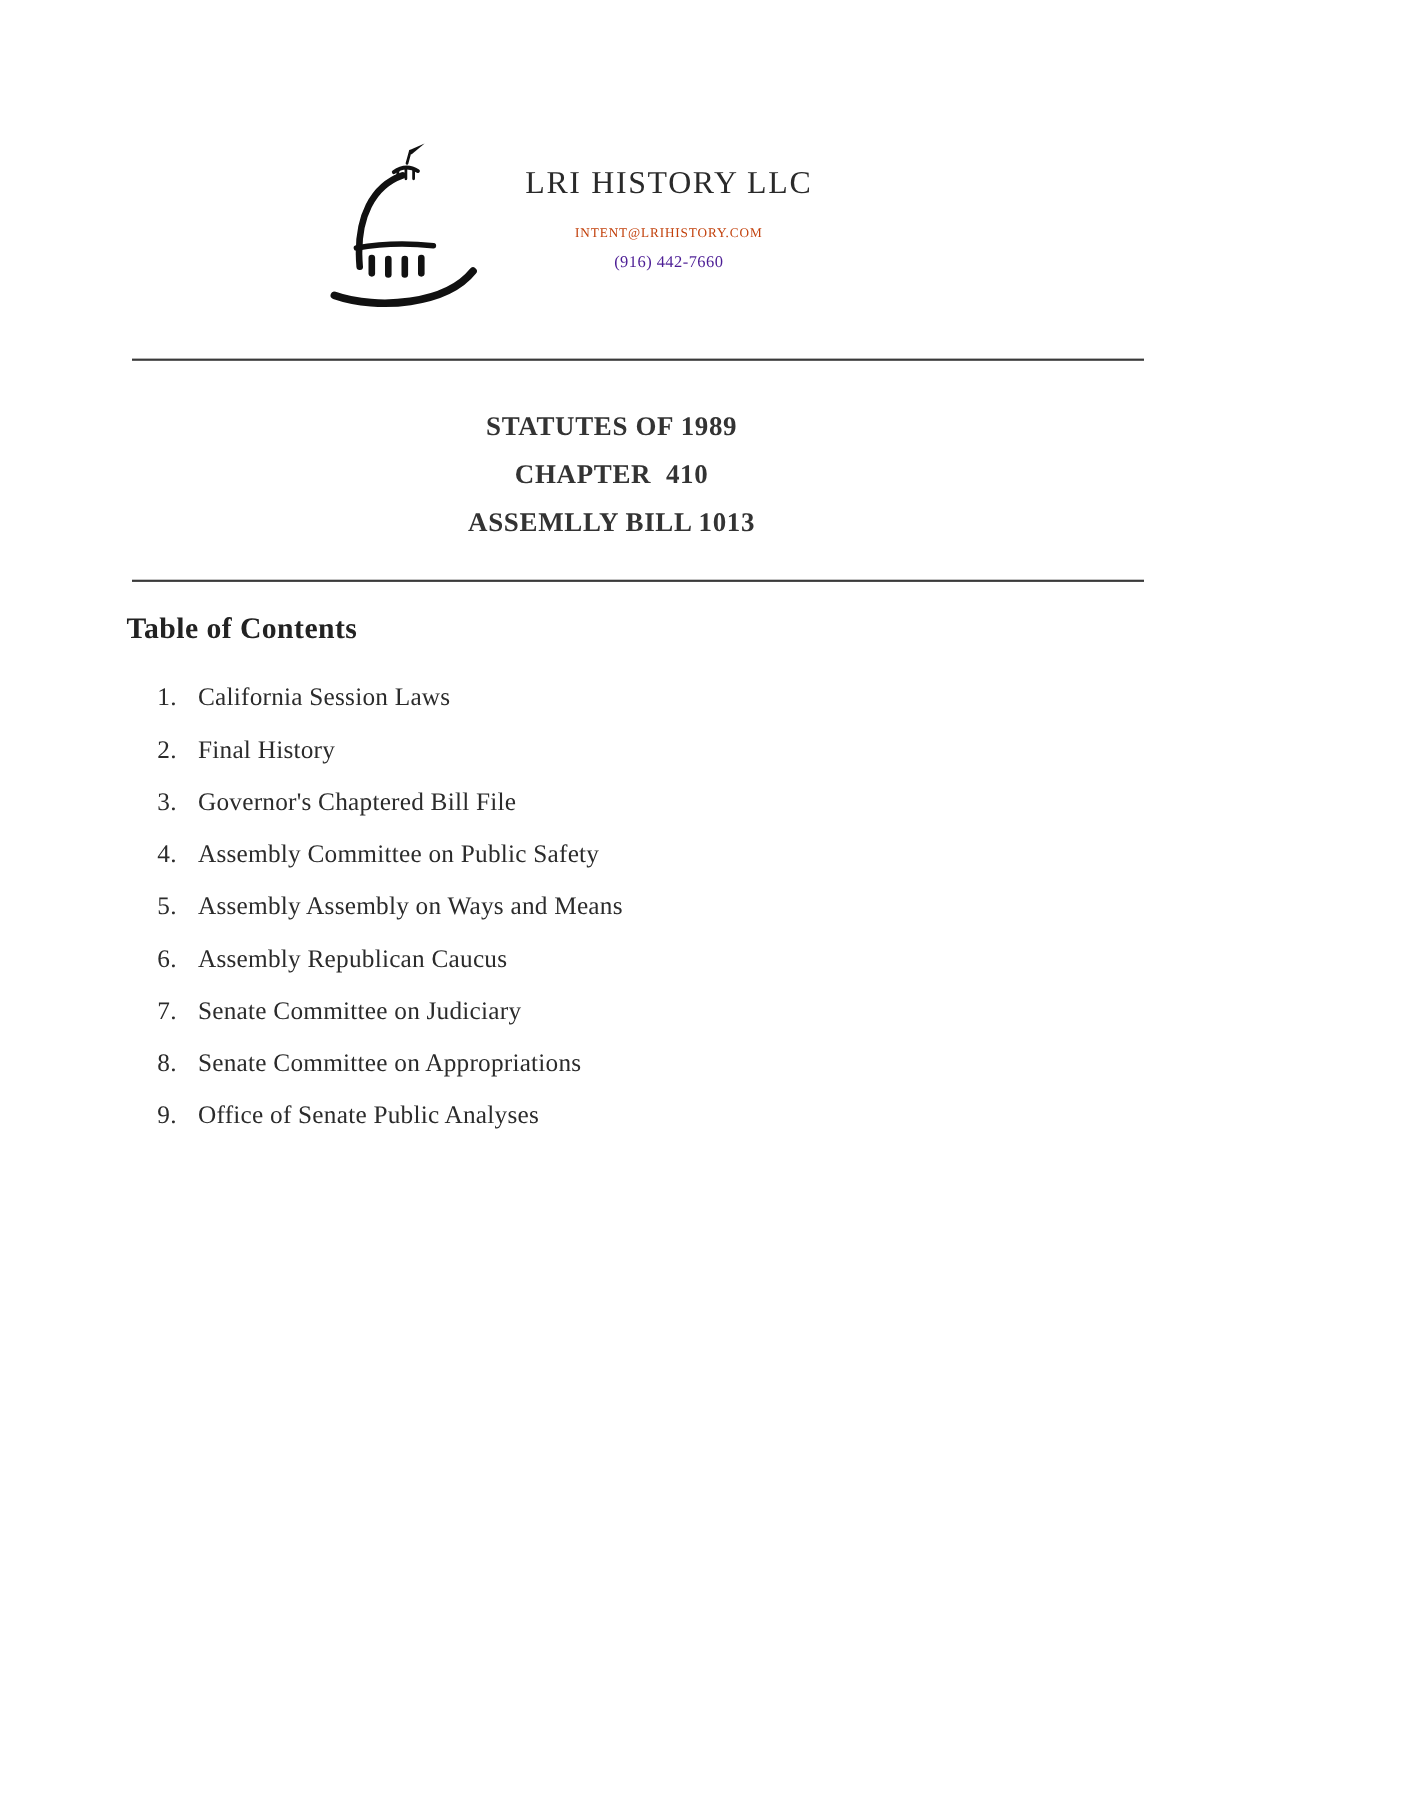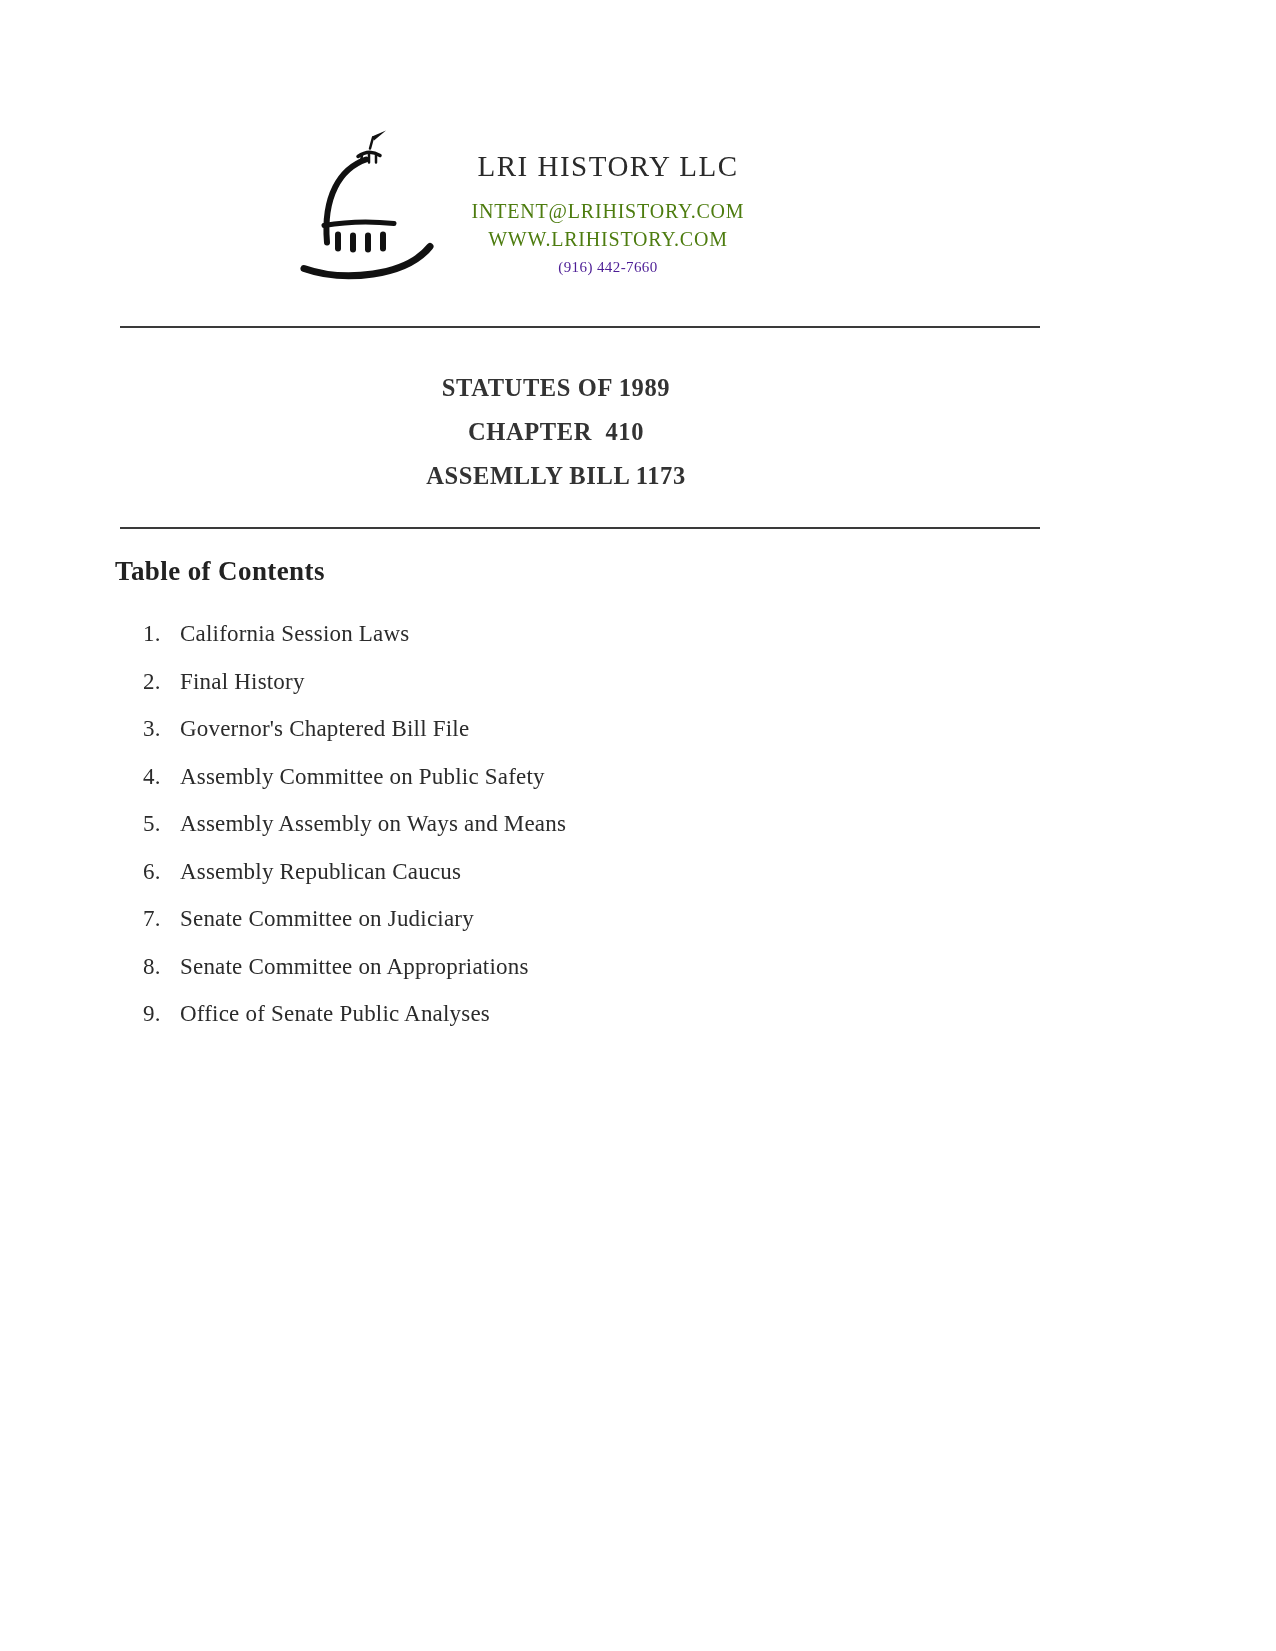--- a/index.html
+++ b/index.html
@@ -33,23 +33,23 @@
     text-align: center;
   }
   .company-name {
     font-size: 29px;
     letter-spacing: 1.5px;
     color: #2a2a2a;
     margin-bottom: 14px;
     white-space: nowrap;
   }
   .contact-line {
-    font-size: 20px;
+    font-size: 12px;
     letter-spacing: 0.8px;
-    color: #4d7c0f;
+    color: #c2410c;
     line-height: 28px;
     white-space: nowrap;
     text-align: center;
   }
   .contact-phone {
     font-size: 15px;
     letter-spacing: 0.4px;
     color: #4c1d95;
     line-height: 28px;
   }
@@ -140,30 +140,29 @@
       <path d="M72 111 L72 125" stroke="#111" stroke-width="6" fill="none" stroke-linecap="round"></path>
       <path d="M87 110 L87 124" stroke="#111" stroke-width="6" fill="none" stroke-linecap="round"></path>
 
       <path d="M8 144 C 48 158, 110 152, 134 122" stroke="#111" stroke-width="7" fill="none" stroke-linecap="round"></path>
     </svg>
   </div>
 
   <div class="header-text">
     <div class="company-name">LRI HISTORY LLC</div>
     <div class="contact-line">INTENT@LRIHISTORY.COM</div>
-    <div class="contact-line">WWW.LRIHISTORY.COM</div>
     <div class="contact-phone">(916) 442-7660</div>
   </div>
 
   <div class="rule rule-1"></div>
 
   <div class="title-block">
     <div class="title-line">STATUTES OF 1989</div>
     <div class="title-line">CHAPTER  410</div>
-    <div class="title-line">ASSEMLLY BILL 1173</div>
+    <div class="title-line">ASSEMLLY BILL 1013</div>
   </div>
 
   <div class="rule rule-2"></div>
 
   <div class="toc-heading">Table of Contents</div>
 
   <ol class="toc-list">
     <li class="toc-item">
       <span class="toc-num">1.</span>
       <span class="toc-label">California Session Laws</span>

